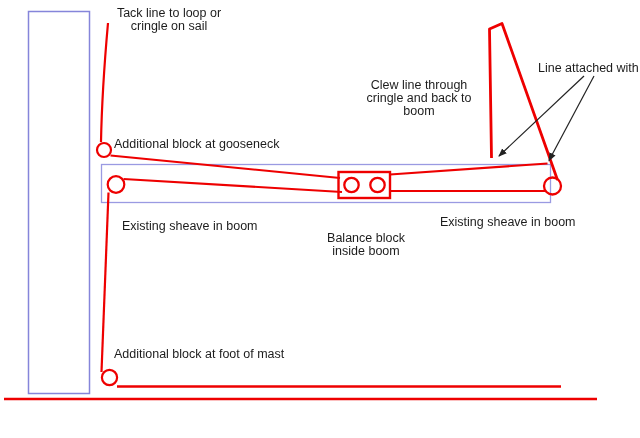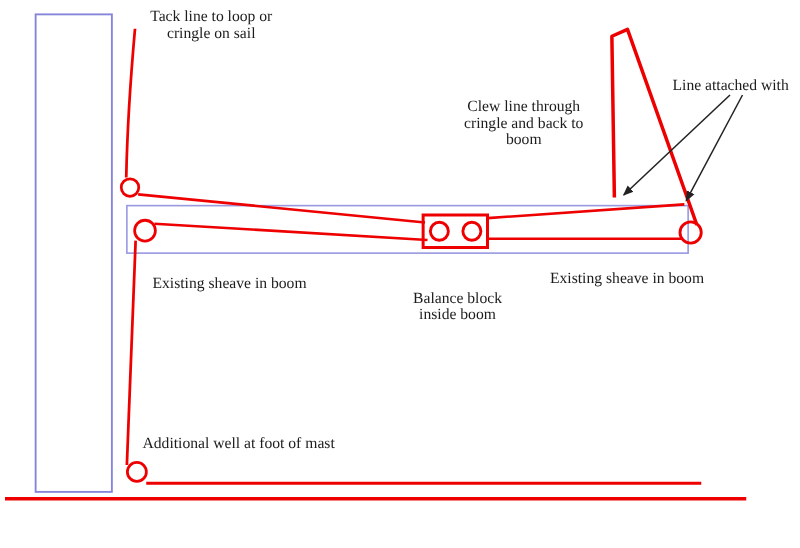--- a/index.html
+++ b/index.html
@@ -1,18 +1,18 @@
 <!DOCTYPE html>
 <html><head>
 <meta charset="utf-8">
 <style>
   html,body{margin:0;padding:0;background:#fff;}
   #stage{
     position:relative;width:640px;height:438px;background:#ffffff;overflow:hidden;
-    font-family:Liberation Serif, serif;
+    font-family:Liberation Sans, sans-serif;
   }
   #diagram-svg{position:absolute;left:0;top:0;width:640px;height:438px;}
   .lbl{
     position:absolute;color:#1c1c1c;font-size:12.5px;line-height:13px;
     white-space:pre-line;
   }
   .lbl.center{text-align:center;}
   .caption{
     position:absolute;color:#1c1c1c;font-size:13px;line-height:16px;white-space:pre;
   }
@@ -54,29 +54,30 @@
     <path d="M117,386.5 L561,386.5" fill="none" stroke="#ee0000" stroke-width="2.4"></path>
     <path d="M4,399 L597,399" fill="none" stroke="#ee0000" stroke-width="2.7"></path>
 
     <path d="M584,76 L499,156" fill="none" stroke="#222222" stroke-width="1.2" marker-end="url(#ah)"></path>
     <path d="M594,76 L549,160.5" fill="none" stroke="#222222" stroke-width="1.2" marker-end="url(#ah)"></path>
   </svg>
 
   <div class="lbl center" style="left:109px;top:7px;width:120px;">Tack line to loop or
 cringle on sail</div>
 
+  <div class="lbl" style="left:114px;top:138px;">Additional block at gooseneck</div>
 
   <div class="lbl" style="left:122px;top:220px;">Existing sheave in boom</div>
 
   <div class="lbl center" style="left:327px;top:216px;width:78px;margin-top:16px;">Balance block
 inside boom</div>
 
   <div class="lbl" style="left:440px;top:216px;">Existing sheave in boom</div>
 
   <div class="lbl center" style="left:366px;top:79px;width:106px;">Clew line through
 cringle and back to
 boom</div>
 
   <div class="lbl" style="left:538px;top:62px;">Line attached with</div>
 
-  <div class="lbl" style="left:114px;top:348px;">Additional well at foot of mast</div>
+  <div class="lbl" style="left:114px;top:348px;">Additional block at foot of mast</div>
 
 </div>
 
 </body></html>

